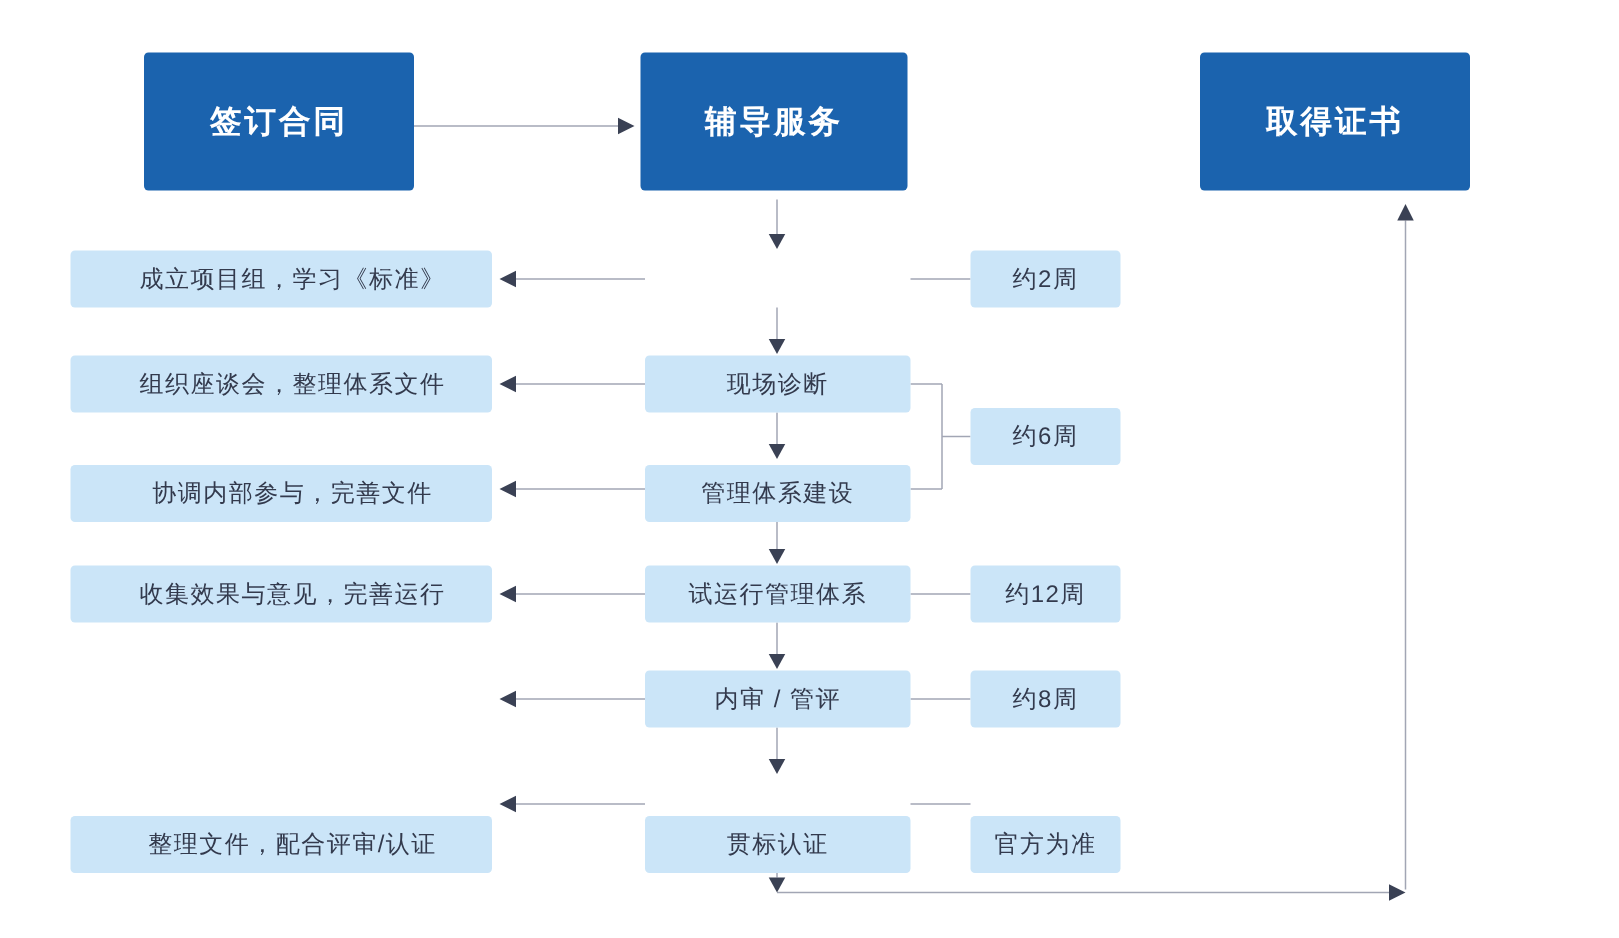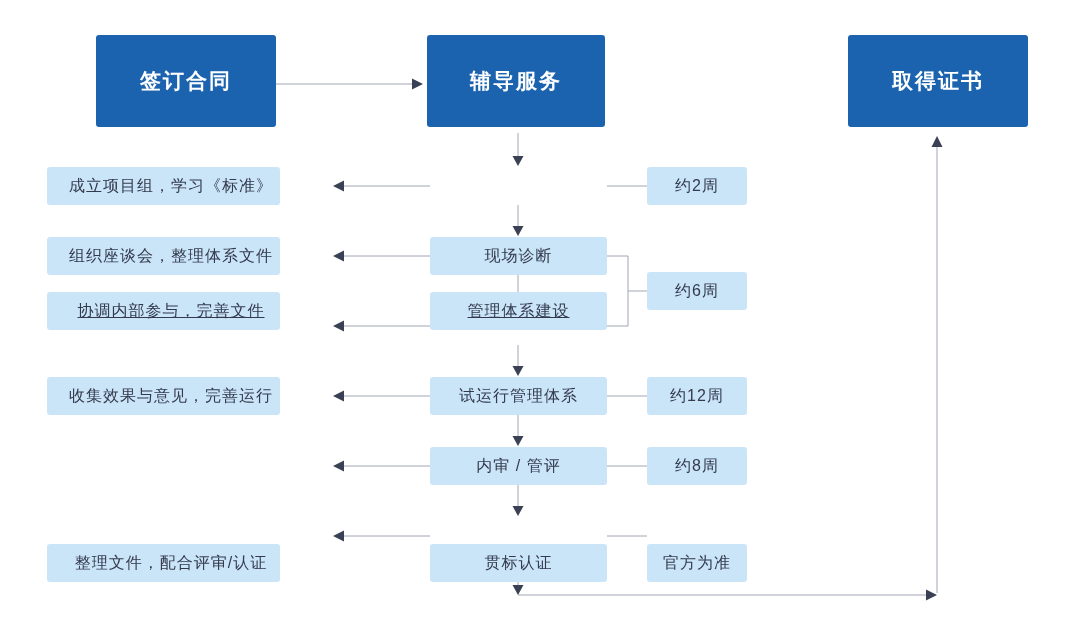--- a/index.html
+++ b/index.html
@@ -44,27 +44,27 @@
   }
   .node.light {
     background: #cbe5f8;
     color: #333a4d;
     font-size: 16px;
     letter-spacing: 1px;
     border-radius: 3px;
     height: 38px;
   }
   
-  .left-col   { left: 47px;  width: 233px; padding-left: 15px; }
+  .left-col   { left: 47px;  width: 281px; padding-left: 15px; }
   .center-col { left: 430px; width: 177px; }
   .dur-col    { left: 647px; width: 100px; }
   
   .r1 { top: 167px; }
   .r2 { top: 237px; }
-  .r3 { top: 292px; text-decoration: underline; }
+  .r3 { top: 310px; }
   .r4 { top: 377px; }
   .r5 { top: 447px; }
   .r6 { top: 517px; margin-top: 27px; }
   .dur-span23 { top: 272px; }
 </style>
 </head>
 <body>
 
 <div class="canvas">
 
@@ -125,21 +125,21 @@
       <polygon points="937,595 926,589.5 926,600.5"></polygon>
 
       <polygon points="937,136 931.5,147 942.5,147"></polygon>
     </g>
   </svg>
 
   <div class="node dark" style="left:96px; width:180px;">签订合同</div>
 
   <div class="node dark" style="left:427px; width:178px;font-family:Liberation Mono, monospace;">辅导服务</div>
 
-  <div class="node dark" style="left:848px; width:180px;">取得证书</div>
+  <div class="node dark" style="left:800px; width:180px;">取得证书</div>
 
   <div class="node light center-col r2">现场诊断</div>
   <div class="node light center-col r3">管理体系建设</div>
   <div class="node light center-col r4">试运行管理体系</div>
   <div class="node light center-col r5">内审 / 管评</div>
   <div class="node light center-col r6">贯标认证</div>
 
   <div class="node light left-col r1">成立项目组，学习《标准》</div>
   <div class="node light left-col r2">组织座谈会，整理体系文件</div>
   <div class="node light left-col r3">协调内部参与，完善文件</div>

